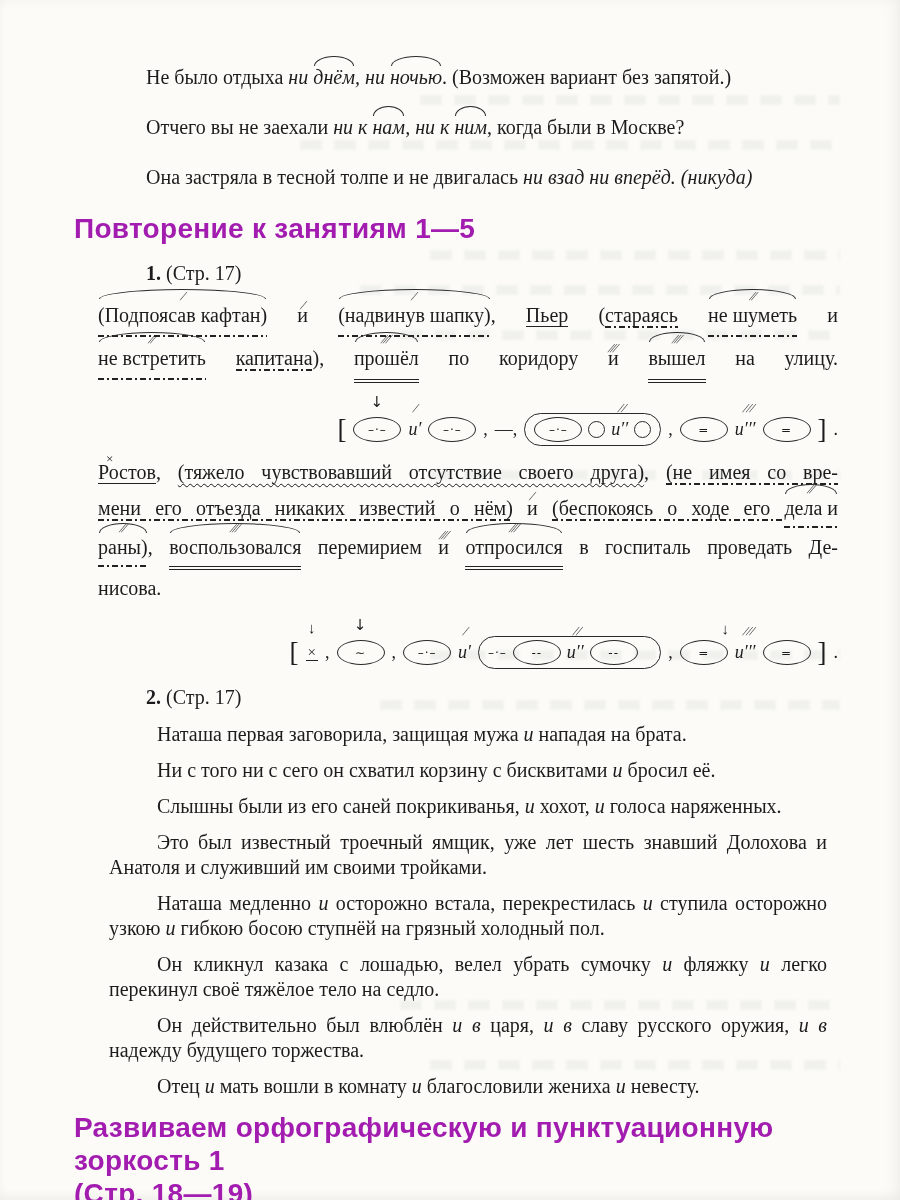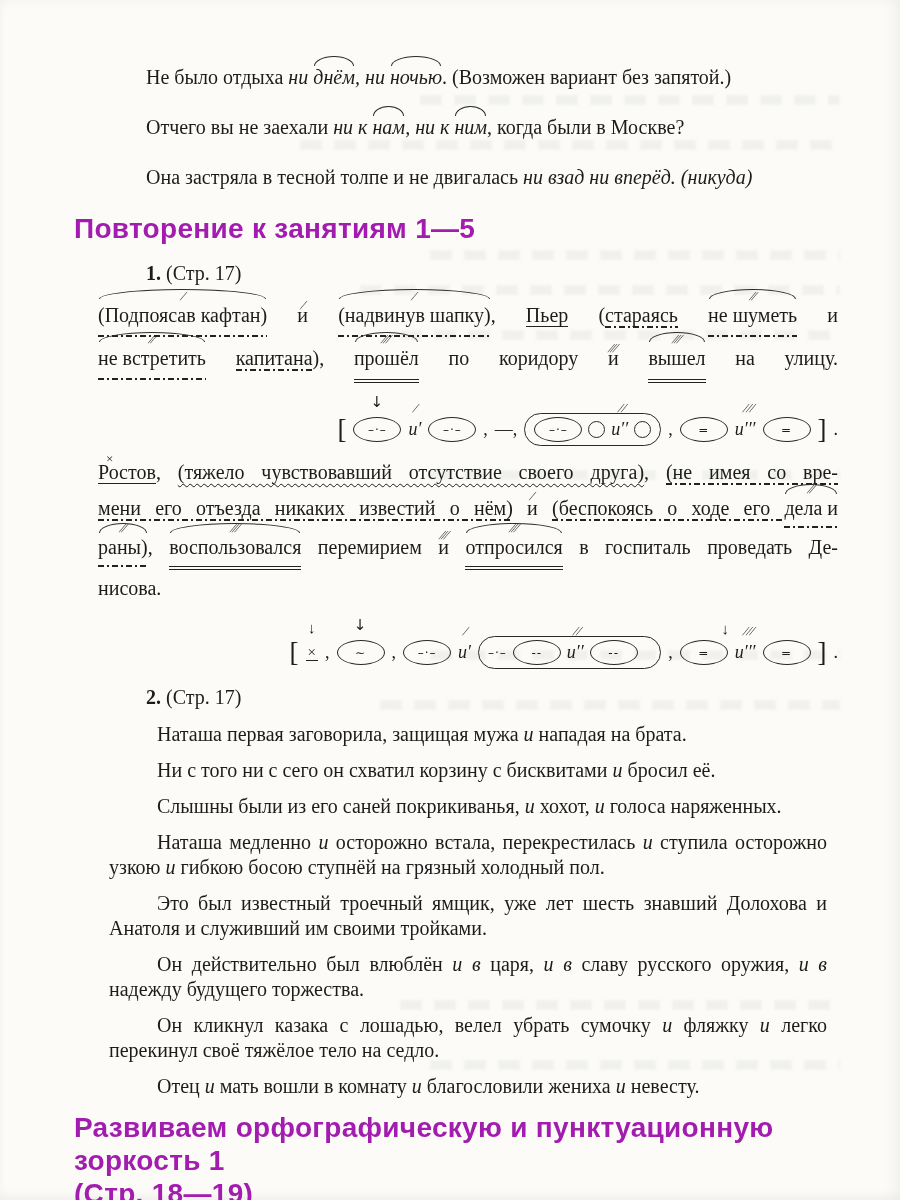--- a/index.html
+++ b/index.html
@@ -141,24 +141,24 @@
         <span class="dg-oval">=</span>
         <span class="dg-txt dg-br">]</span>
         <span class="dg-txt">.</span>
       </div>
 
     <p class="ex-label"><span class="seg bd">2.</span><span class="seg"> (Стр. 17)</span></p>
     <div class="paras">
       <p><span class="seg">Наташа первая заговорила, защищая мужа </span><span class="seg it">и</span><span class="seg"> нападая на брата.</span></p>
       <p><span class="seg">Ни с того ни с сего он схватил корзину с бисквитами </span><span class="seg it">и</span><span class="seg"> бросил её.</span></p>
       <p><span class="seg">Слышны были из его саней покрикиванья, </span><span class="seg it">и</span><span class="seg"> хохот, </span><span class="seg it">и</span><span class="seg"> голоса наряженных.</span></p>
+      <p><span class="seg">Это был известный троечный ямщик, уже лет шесть знавший Долохова и Анатоля и служивший им своими тройками.</span></p>
       <p><span class="seg">Наташа медленно </span><span class="seg it">и</span><span class="seg"> осторожно встала, перекрестилась </span><span class="seg it">и</span><span class="seg"> ступила осторожно узкою </span><span class="seg it">и</span><span class="seg"> гибкою босою ступнёй на грязный холодный пол.</span></p>
-      <p><span class="seg">Это был известный троечный ямщик, уже лет шесть знавший Долохова и Анатоля и служивший им своими тройками.</span></p>
+      <p><span class="seg">Он кликнул казака с лошадью, велел убрать сумочку </span><span class="seg it">и</span><span class="seg"> фляжку </span><span class="seg it">и</span><span class="seg"> легко перекинул своё тяжёлое тело на седло.</span></p>
       <p><span class="seg">Он действительно был влюблён </span><span class="seg it">и в</span><span class="seg"> царя, </span><span class="seg it">и в</span><span class="seg"> славу русского оружия, </span><span class="seg it">и в</span><span class="seg"> надежду будущего торжества.</span></p>
-      <p><span class="seg">Он кликнул казака с лошадью, велел убрать сумочку </span><span class="seg it">и</span><span class="seg"> фляжку </span><span class="seg it">и</span><span class="seg"> легко перекинул своё тяжёлое тело на седло.</span></p>
       <p><span class="seg">Отец </span><span class="seg it">и</span><span class="seg"> мать вошли в комнату </span><span class="seg it">и</span><span class="seg"> благословили жениха </span><span class="seg it">и</span><span class="seg"> невесту.</span></p>
     </div>
 
     <div class="heading heading2">
       <div>Развиваем орфографическую и пунктуационную зоркость 1</div>
       <div>(Стр. 18—19)</div>
     </div>
 
     <div class="cols">
       <div class="col-left">

